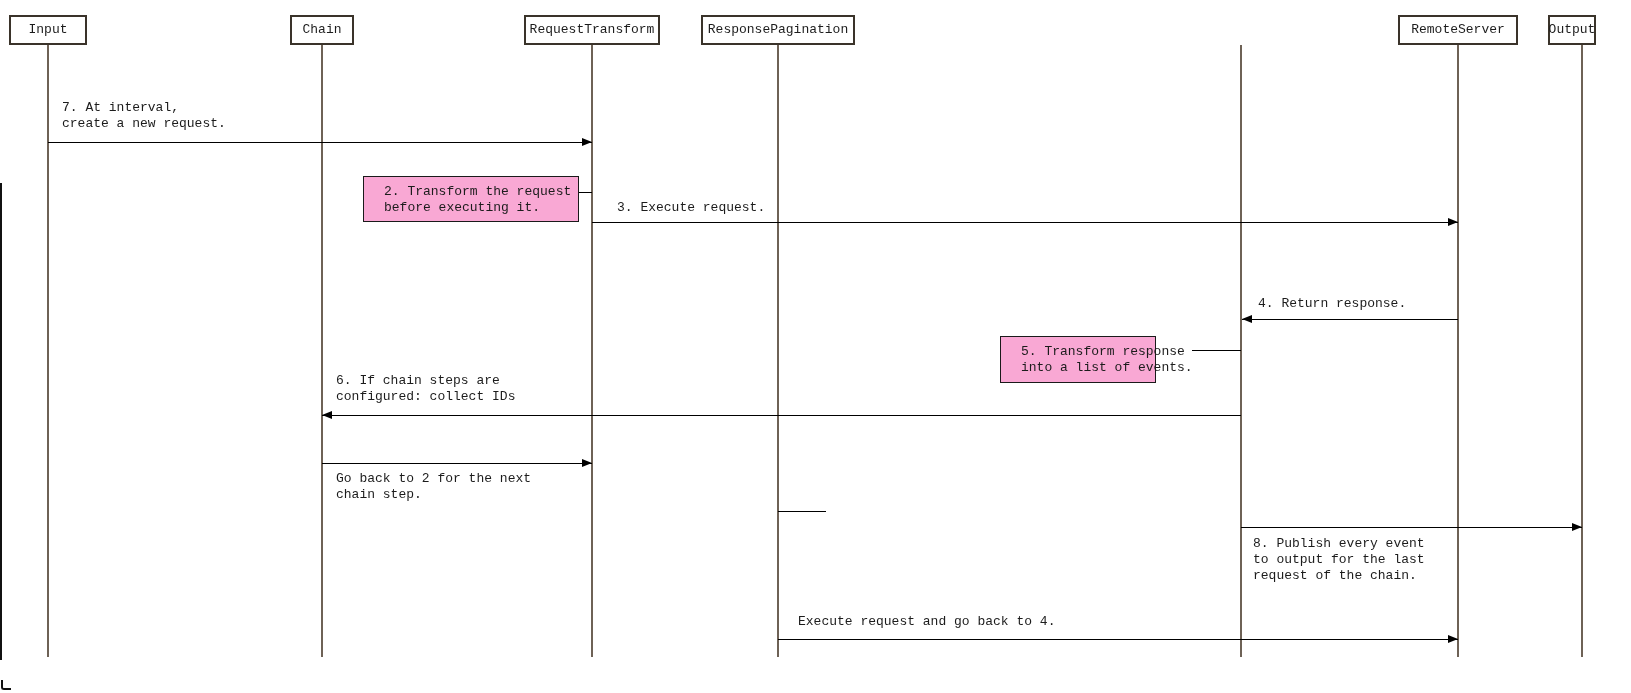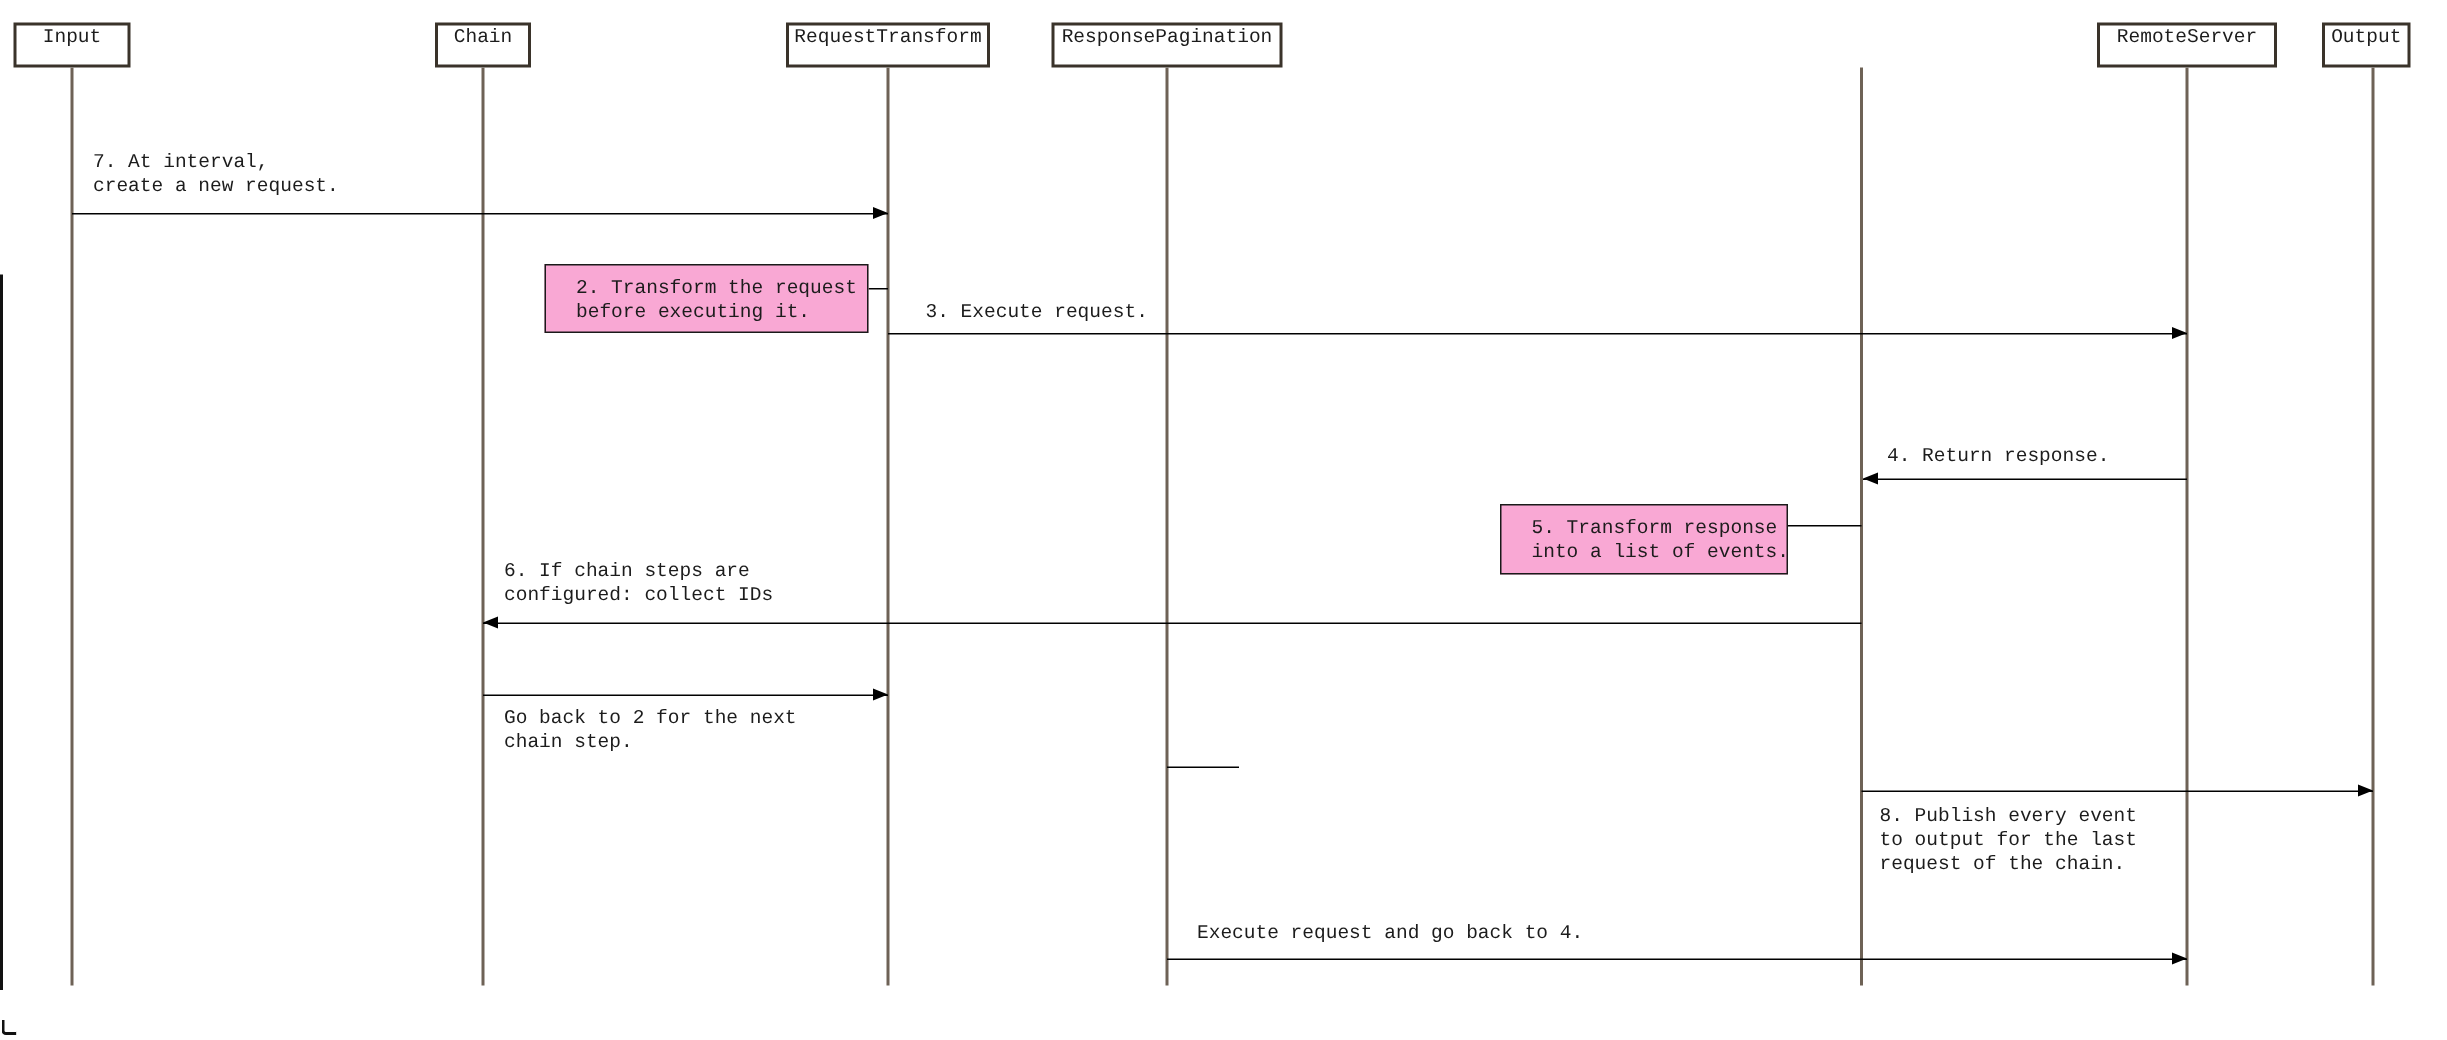--- a/index.html
+++ b/index.html
@@ -8,21 +8,21 @@
     width:1631px;height:693px;
     background:var(--background,#fff);
     font-family:"Liberation Mono","DejaVu Sans Mono",monospace;
     font-size:13px;line-height:16px;color:var(--text,#1c1c1c);
     overflow:hidden;
   }
   .actor-box{
     position:absolute;top:15px;height:30px;
     border:2px solid var(--actor_border,#3a332a);
     background:#fff;box-sizing:border-box;
-    display:flex;justify-content:center;
+    display:flex;align-items:center;justify-content:center;
     white-space:pre;z-index:3;
   }
   .lifeline{
     position:absolute;top:45px;height:612px;width:2px;
     background:var(--lifeline,#6e6256);z-index:1;
   }
   .msg-label{
     position:absolute;white-space:pre;z-index:4;
   }
   .arrow{
@@ -64,21 +64,21 @@
 </head>
 <body>
 
 <div class="canvas">
 
   <div class="actor-box" style="left:9px;width:78px"><span>Input</span></div>
   <div class="actor-box" style="left:290px;width:64px"><span>Chain</span></div>
   <div class="actor-box" style="left:524px;width:136px"><span>RequestTransform</span></div>
   <div class="actor-box" style="left:701px;width:154px"><span>ResponsePagination</span></div>
   <div class="actor-box" style="left:1398px;width:120px"><span>RemoteServer</span></div>
-  <div class="actor-box" style="left:1548px;width:59px"><span>Output</span></div>
+  <div class="actor-box" style="left:1548px;width:48px"><span>Output</span></div>
 
   <div class="lifeline" style="left:47px"></div>
   <div class="lifeline" style="left:321px"></div>
   <div class="lifeline" style="left:591px"></div>
   <div class="lifeline" style="left:777px"></div>
   <div class="lifeline" style="left:1240px"></div>
   <div class="lifeline" style="left:1457px"></div>
   <div class="lifeline" style="left:1581px"></div>
 
   <div class="msg-label" style="left:62px;top:100px">7. At interval,
@@ -94,21 +94,21 @@
   <div class="msg-label" style="left:617px;top:200px">3. Execute request.</div>
   <div class="arrow" style="left:592px;top:222px;width:866px">
       <i class="head-r"></i>
     </div>
 
   <div class="msg-label" style="left:1258px;top:296px">4. Return response.</div>
   <div class="arrow" style="left:1242px;top:319px;width:216px">
       <i class="head-l"></i>
     </div>
 
-  <div class="note-box" style="left:1000px;top:336px;width:192px;height:47px"><span>5. Transform response
+  <div class="note-box" style="left:1000px;top:336px;width:156px;height:47px"><span>5. Transform response
 into a list of events.</span></div>
   <div class="stub" style="left:1192px;top:350px;width:49px"></div>
 
   <div class="msg-label" style="left:336px;top:373px">6. If chain steps are
 configured: collect IDs</div>
   <div class="arrow" style="left:322px;top:415px;width:919px">
       <i class="head-l"></i>
     </div>
 
   <div class="arrow" style="left:322px;top:463px;width:270px">

